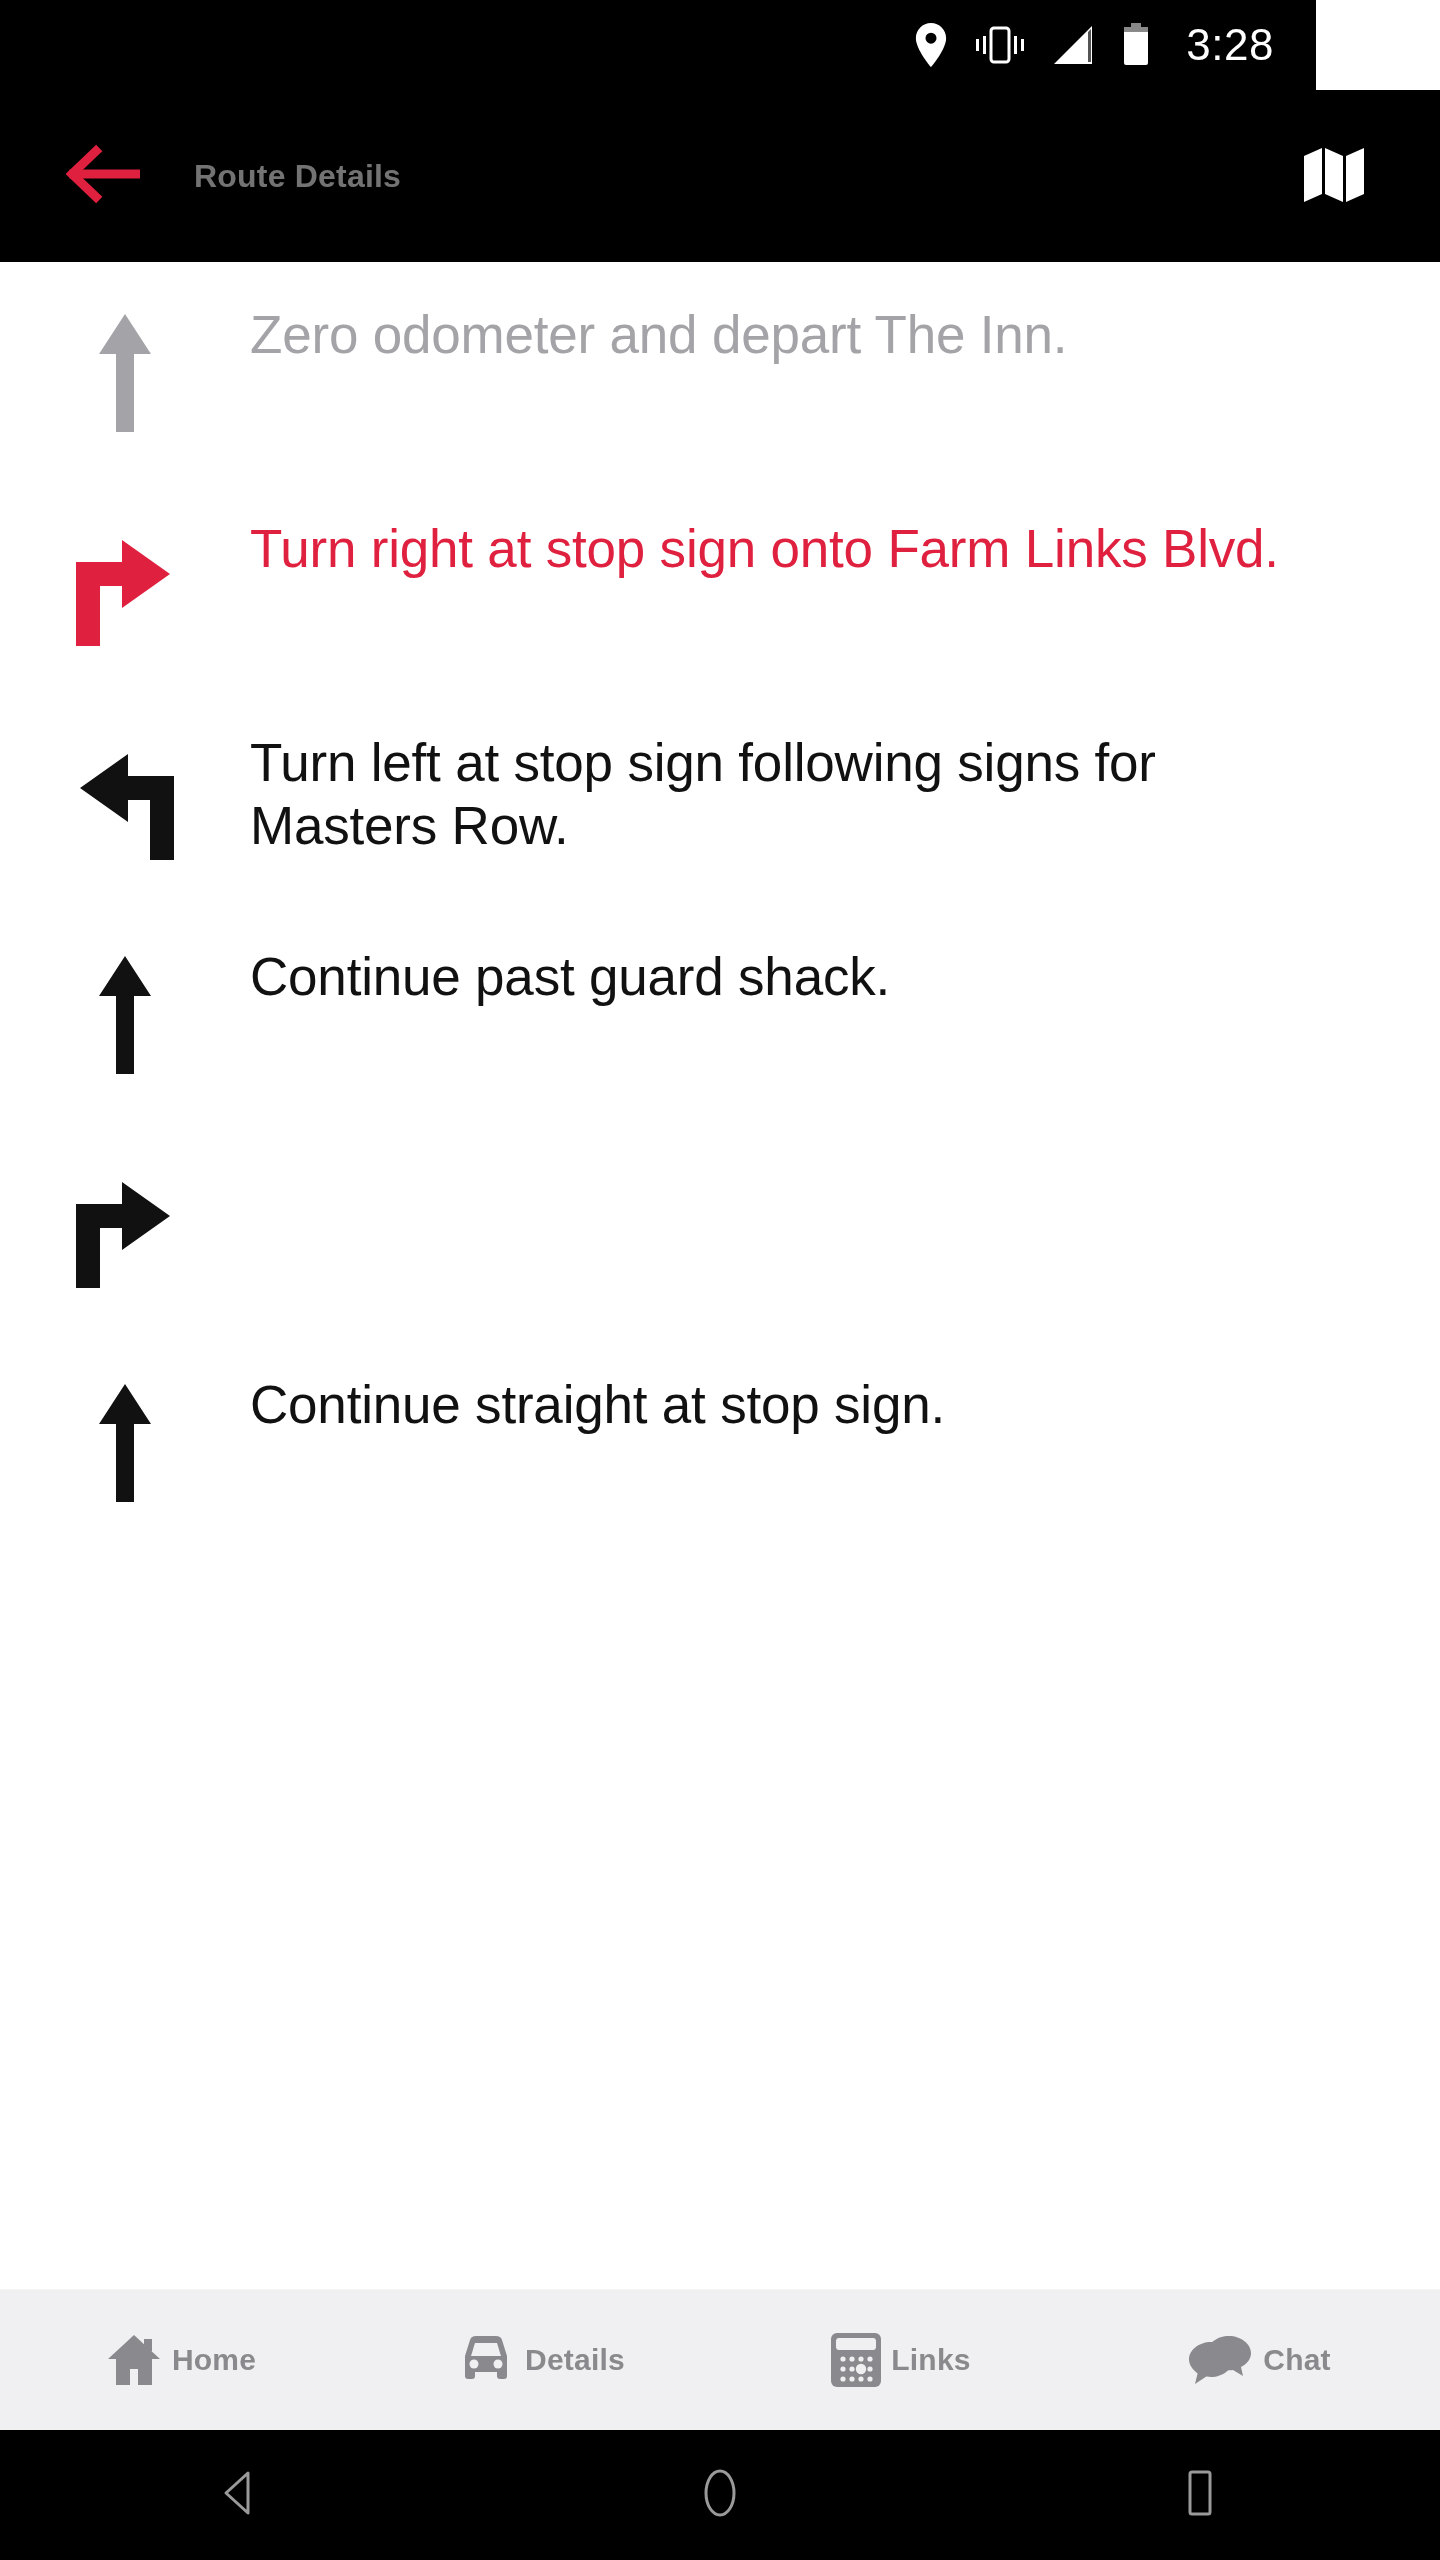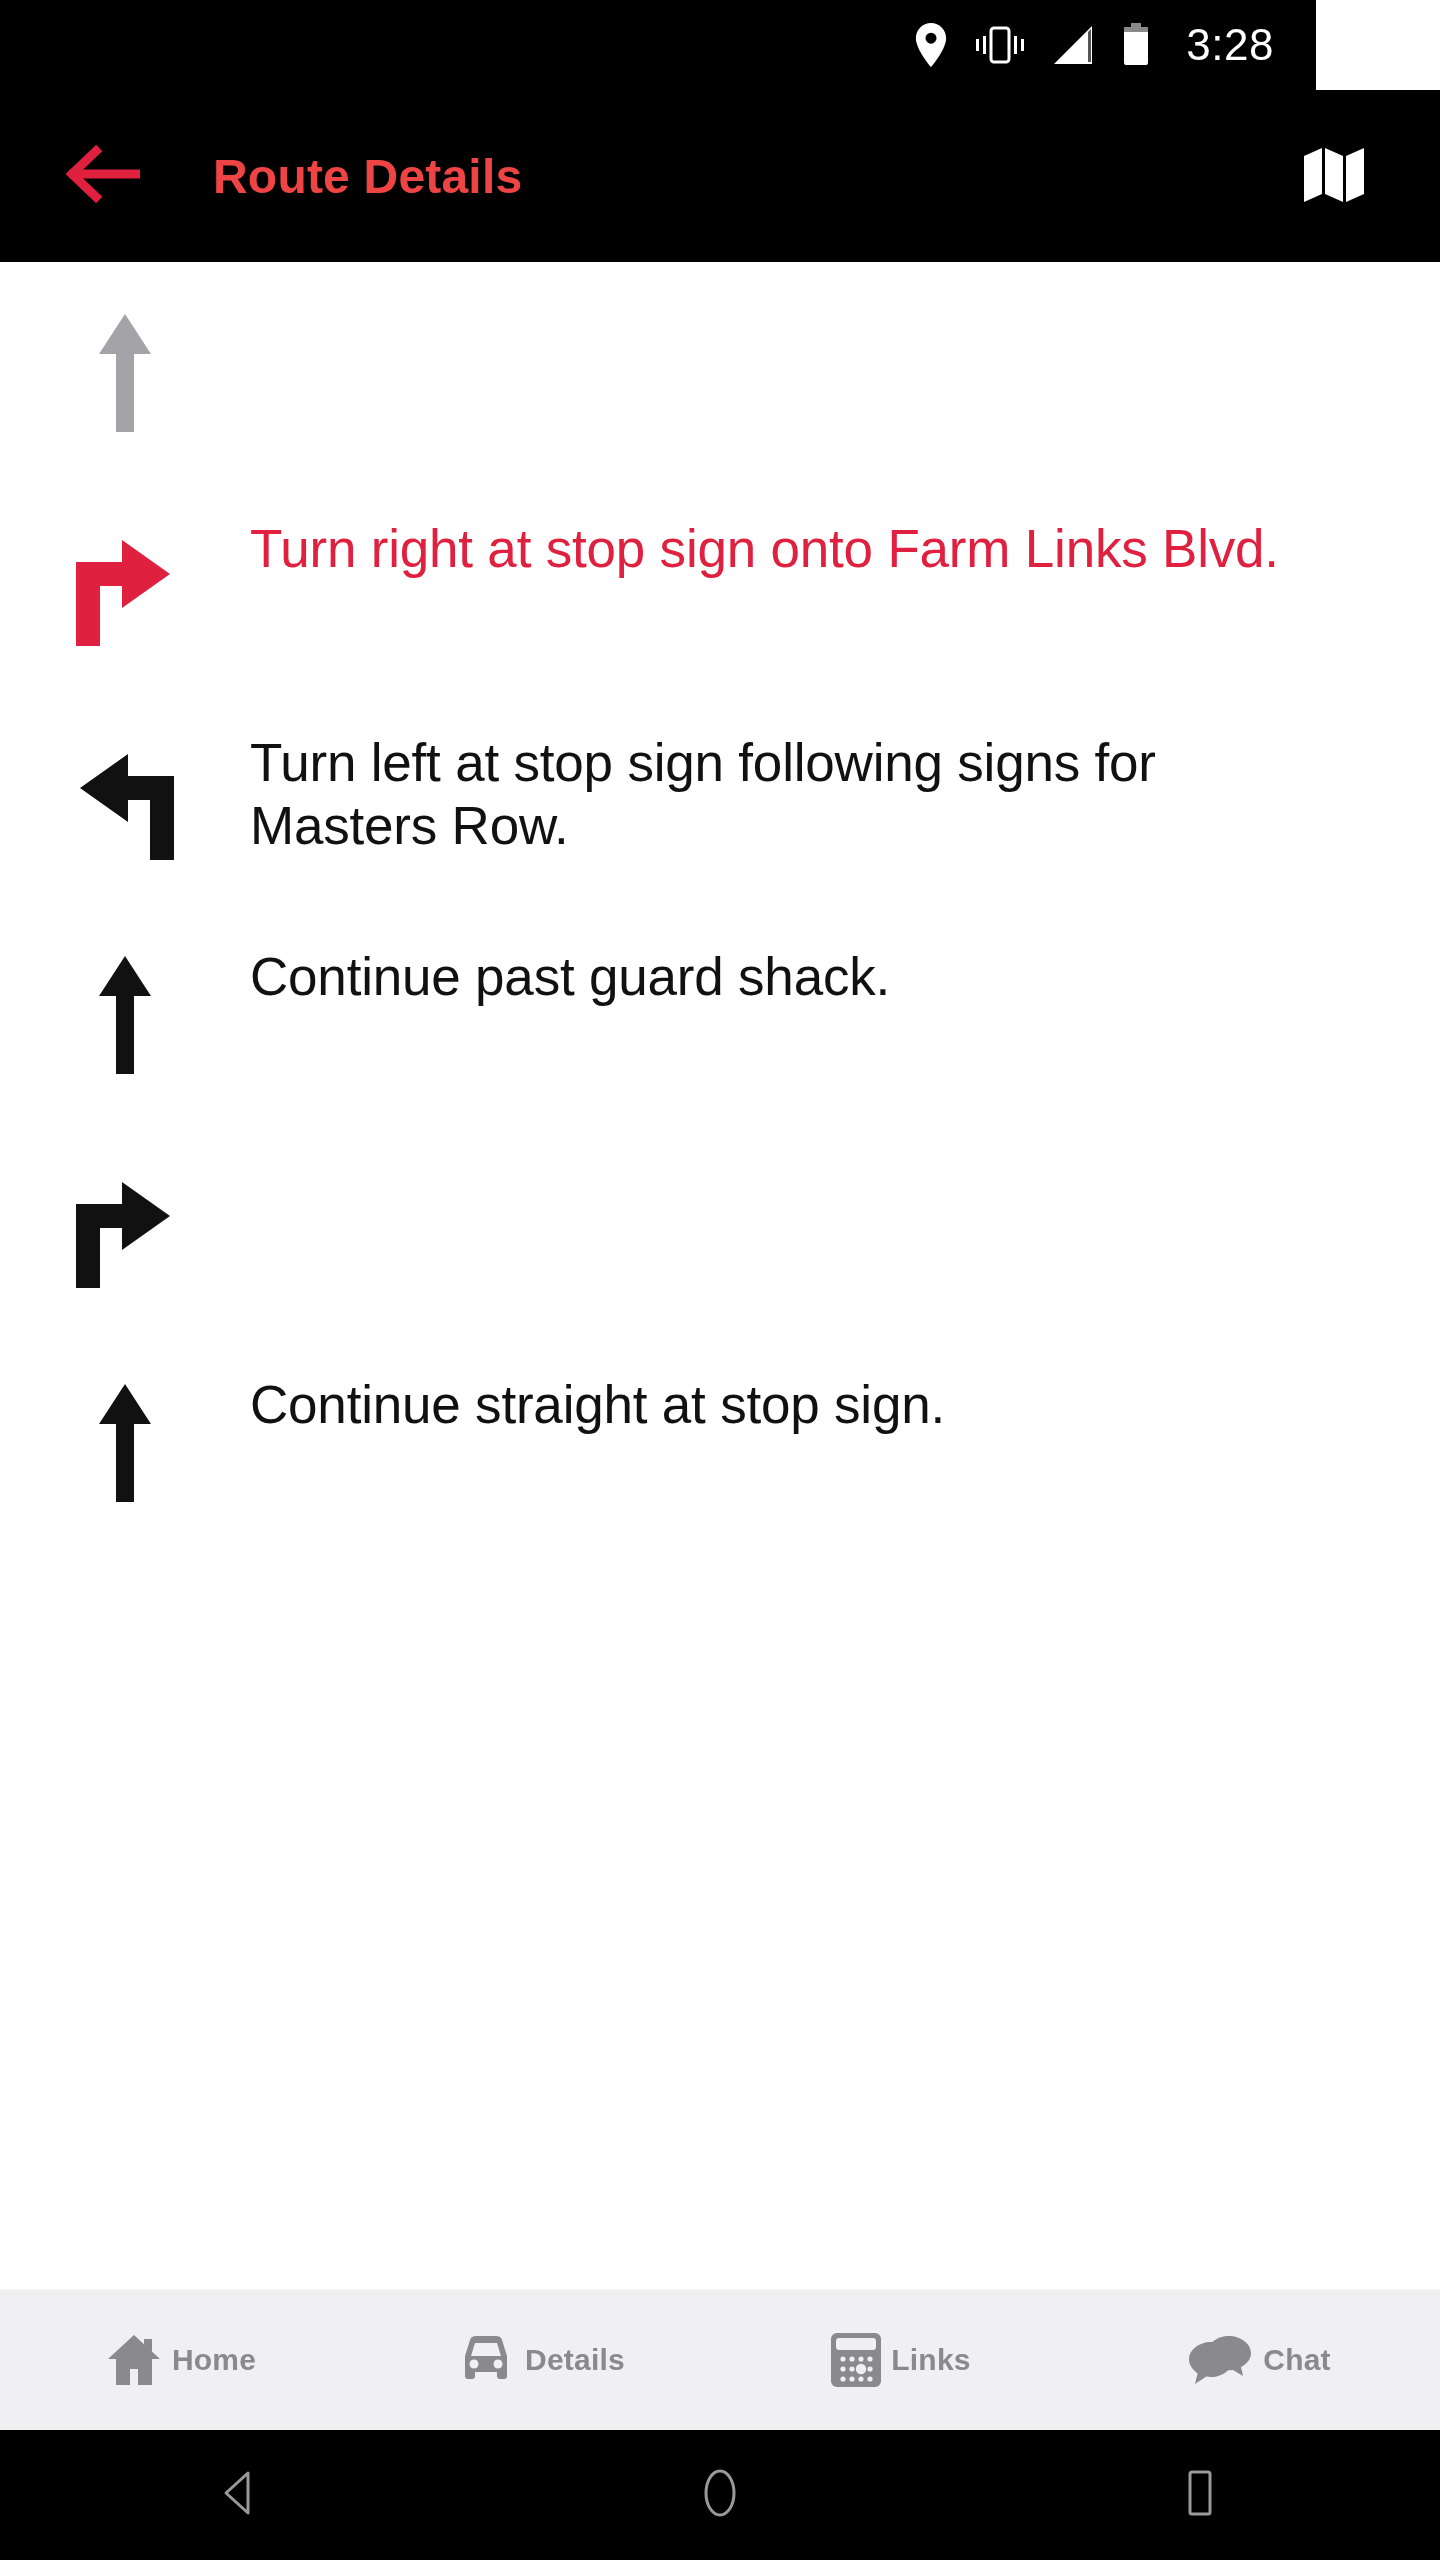--- a/index.html
+++ b/index.html
@@ -26,22 +26,22 @@
   
   .app-bar {
     position:absolute; top:90px; left:0; width:1440px; height:172px;
     background:#000000; display:flex; align-items:center;
   }
   .back-btn {
     width:110px; height:110px; margin-left:48px;
     display:flex; align-items:center; justify-content:center; cursor:pointer;
   }
   .app-title {
-    color:#ef4444; font-size:48px; font-weight:bold;
-    margin-left:55px; letter-spacing:0.2px; white-space:nowrap;
+    color:#737373; font-size:32px; font-weight:bold;
+    margin-left:36px; letter-spacing:0.2px; white-space:nowrap;
   }
   .map-btn {
     position:absolute; right:56px; top:50%; transform:translateY(-50%);
     width:100px; height:100px;
     display:flex; align-items:center; justify-content:center; cursor:pointer;
   }
 
   
   .route-list {
     position:absolute; top:262px; left:0; width:1440px; height:2008px;
@@ -141,20 +141,21 @@
   </div>
 
   <div class="route-list">
 
     <div class="route-row">
       <div class="row-icon">
         <svg width="58" height="122" viewBox="0 0 58 122">
           <path d="M29 2L55 42H38v78H20V42H3z" fill="#a4a4a8"></path>
         </svg>
       </div>
+      <div class="row-text dim">Zero odometer and depart The Inn.</div>
     </div>
 
     <div class="route-row">
       <div class="row-icon">
         <svg width="106" height="122" viewBox="0 0 106 122">
           <path d="M4 120V36h46V14l48 34-48 34V60H28v60z" fill="#e0203f"></path>
         </svg>
       </div>
       <div class="row-text hl">Turn right at stop sign onto Farm Links Blvd.</div>
     </div>

